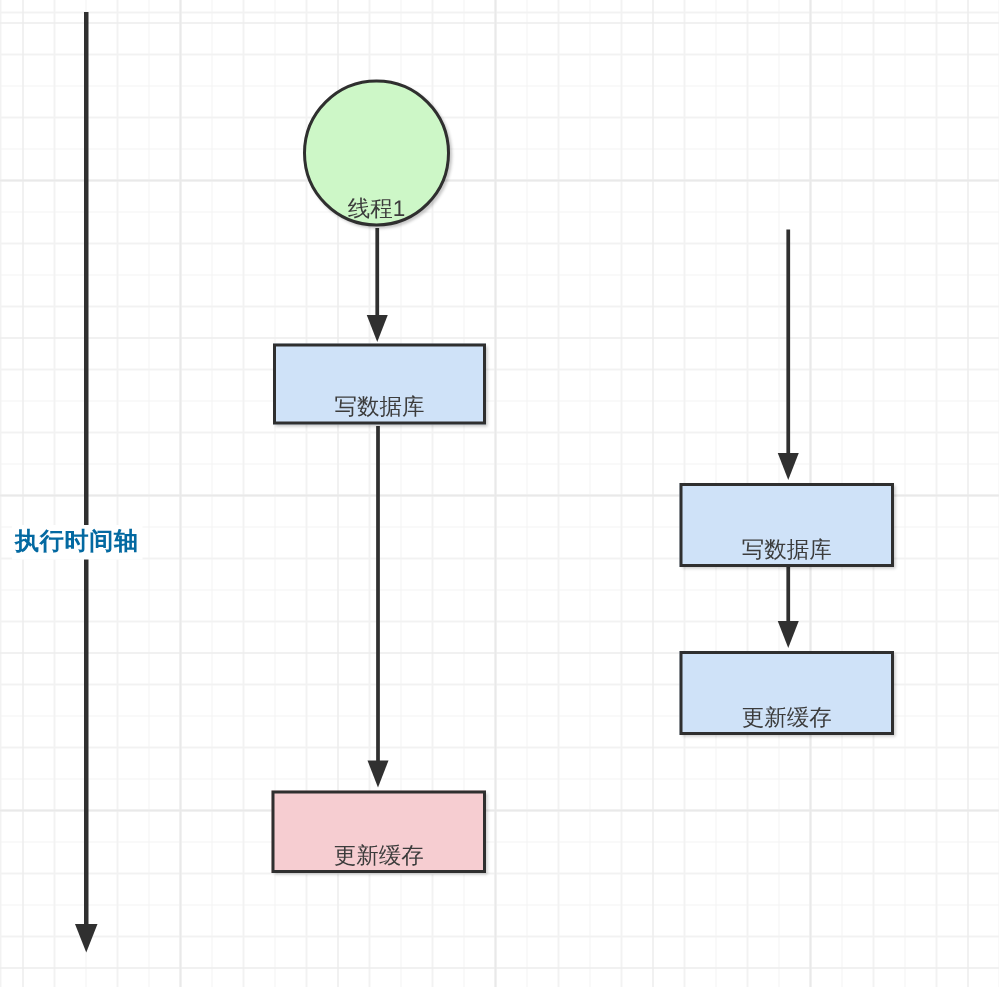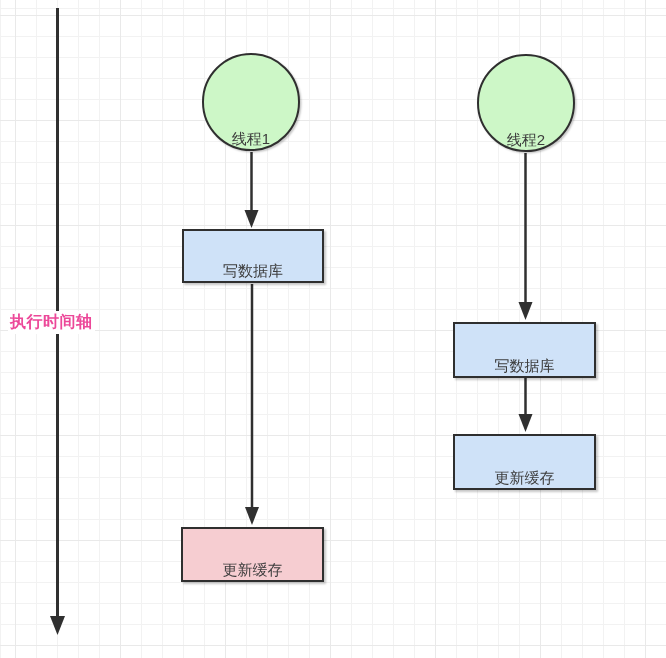--- a/index.html
+++ b/index.html
@@ -67,29 +67,26 @@
     <line x1="252" y1="284" x2="252" y2="509" stroke-width="2.5" stroke="#303030"></line>
     <polygon points="252,525 245,507 259,507" fill="#303030"></polygon>
 
     <line x1="525.5" y1="153" x2="525.5" y2="304" stroke-width="2.5" stroke="#303030"></line>
     <polygon points="525.5,320 518.5,302 532.5,302" fill="#303030"></polygon>
 
     <line x1="525.5" y1="378" x2="525.5" y2="417" stroke-width="2.5" stroke="#303030"></line>
     <polygon points="525.5,432 518.5,414 532.5,414" fill="#303030"></polygon>
   </svg>
 
-  <div class="axis-label" style="color: #ec4899;">执行时间轴</div>
+  <div class="axis-label" style="color: #0369a1; margin-top: 39px;">执行时间轴</div>
 
   <div class="shape circle" style="left: 202px; top: 53px; width: 98px; height: 98px; background-color: rgb(205, 247, 199); border-color: rgb(47, 47, 47);">
     <span>线程1</span>
   </div>
 
-  <div class="shape circle" style="left: 477px; top: 54px; width: 98px; height: 98px; background-color: rgb(205, 247, 199); border-color: rgb(47, 47, 47);">
-    <span>线程2</span>
-  </div>
 
   <div class="shape" style="left: 182px; top: 229px; width: 142px; height: 54px; background-color: rgb(207, 226, 248); border-color: rgb(47, 47, 47);">
     <span>写数据库</span>
   </div>
 
   <div class="shape" style="left: 181px; top: 527px; width: 143px; height: 55px; background-color: rgb(246, 205, 209); border-color: rgb(47, 47, 47);">
     <span>更新缓存</span>
   </div>
 
   <div class="shape" style="left: 453px; top: 322px; width: 143px; height: 56px; background-color: rgb(207, 226, 248); border-color: rgb(47, 47, 47);">

